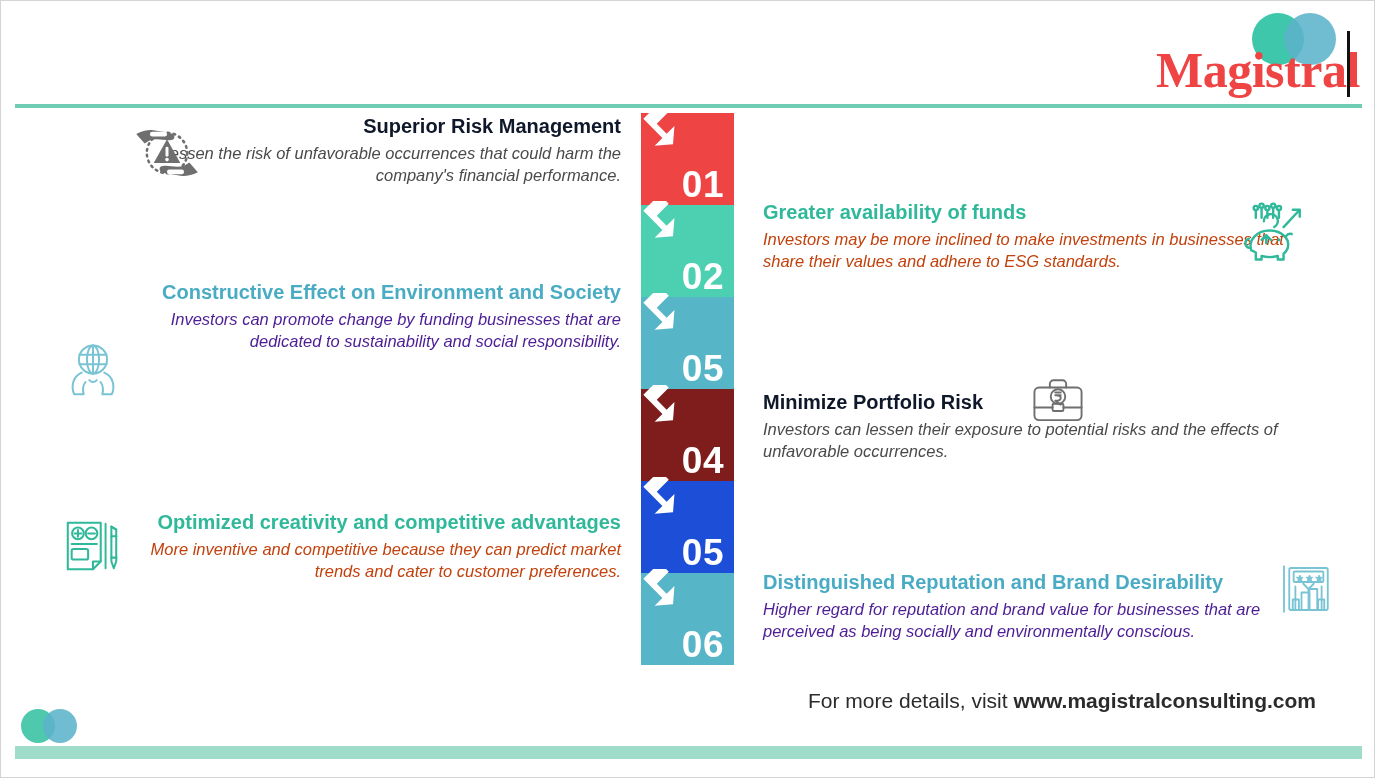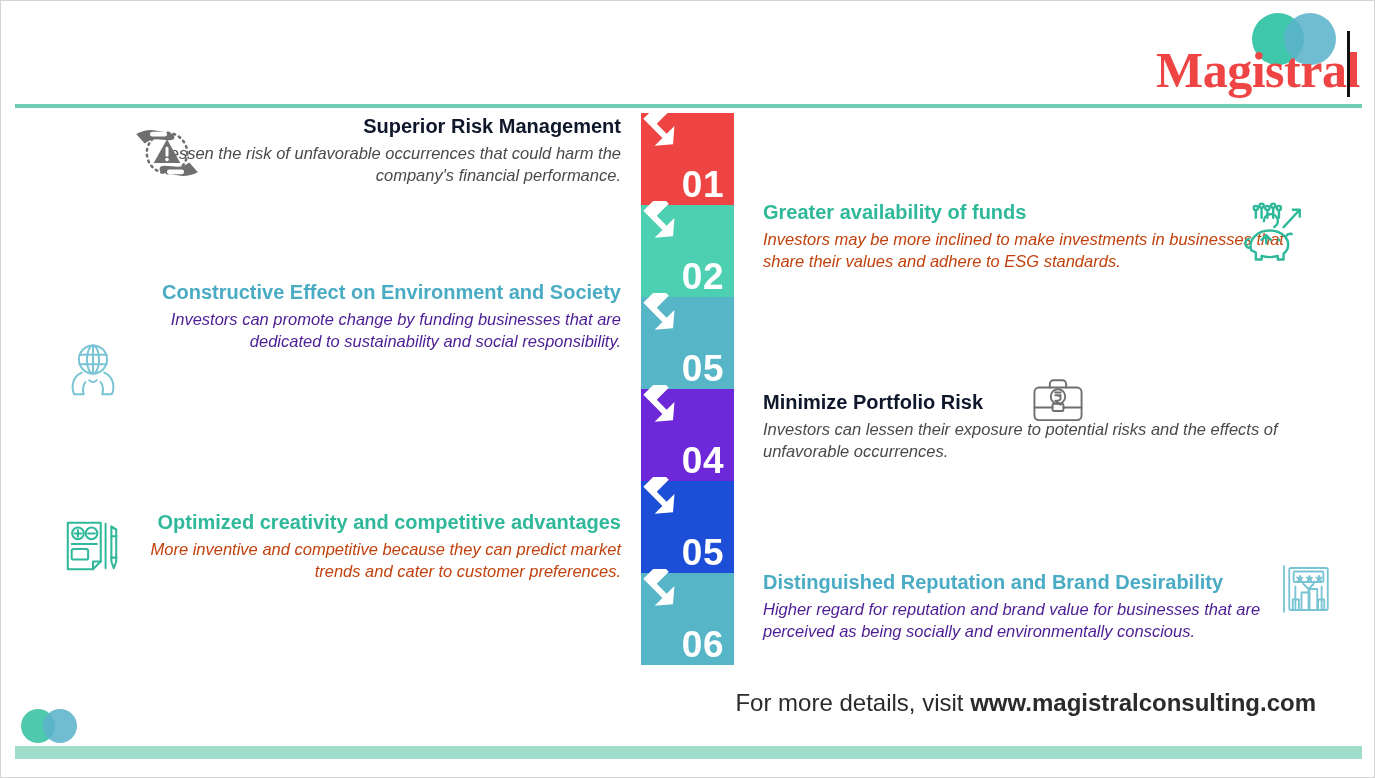--- a/index.html
+++ b/index.html
@@ -155,21 +155,21 @@
   .pal-green .row-title { color: #2fb89a; }
   .pal-green .row-body  { color: #c2410c; }
   .pal-blue  .row-title { color: #4aacc4; }
   .pal-blue  .row-body  { color: #4c1d95; }
 
   
   .footer-note {
     position: absolute;
     right: 58px;
     top: 688px;
-    font-size: 24px;
+    font-size: 21px;
     color: #2b2b2b;
     white-space: nowrap;
   }
   .footer-note b { font-weight: bold; }
 
   .foot-logo {
     position: absolute;
     left: 20px;
     top: 708px;
     width: 62px;
@@ -224,21 +224,21 @@
             <path d="M4 2 L17 2 L17 19 L31 19 L31 8 L43 22 L31 36 L31 25 L4 25 Z" transform="rotate(45 23 19)"></path>
           </svg></span>
         <span class="num">02</span>
       </div>
       <div class="num-block" style="background: rgb(87, 181, 200);">
         <span class="arrow"><svg viewBox="0 0 46 46" fill="#ffffff">
             <path d="M4 2 L17 2 L17 19 L31 19 L31 8 L43 22 L31 36 L31 25 L4 25 Z" transform="rotate(45 23 19)"></path>
           </svg></span>
         <span class="num">05</span>
       </div>
-      <div class="num-block" style="background: #6d28d9;">
+      <div class="num-block" style="background: #7f1d1d;">
         <span class="arrow"><svg viewBox="0 0 46 46" fill="#ffffff">
             <path d="M4 2 L17 2 L17 19 L31 19 L31 8 L43 22 L31 36 L31 25 L4 25 Z" transform="rotate(45 23 19)"></path>
           </svg></span>
         <span class="num">04</span>
       </div>
       <div class="num-block" style="background: #1d4ed8;">
         <span class="arrow"><svg viewBox="0 0 46 46" fill="#ffffff">
             <path d="M4 2 L17 2 L17 19 L31 19 L31 8 L43 22 L31 36 L31 25 L4 25 Z" transform="rotate(45 23 19)"></path>
           </svg></span>
         <span class="num">05</span>

